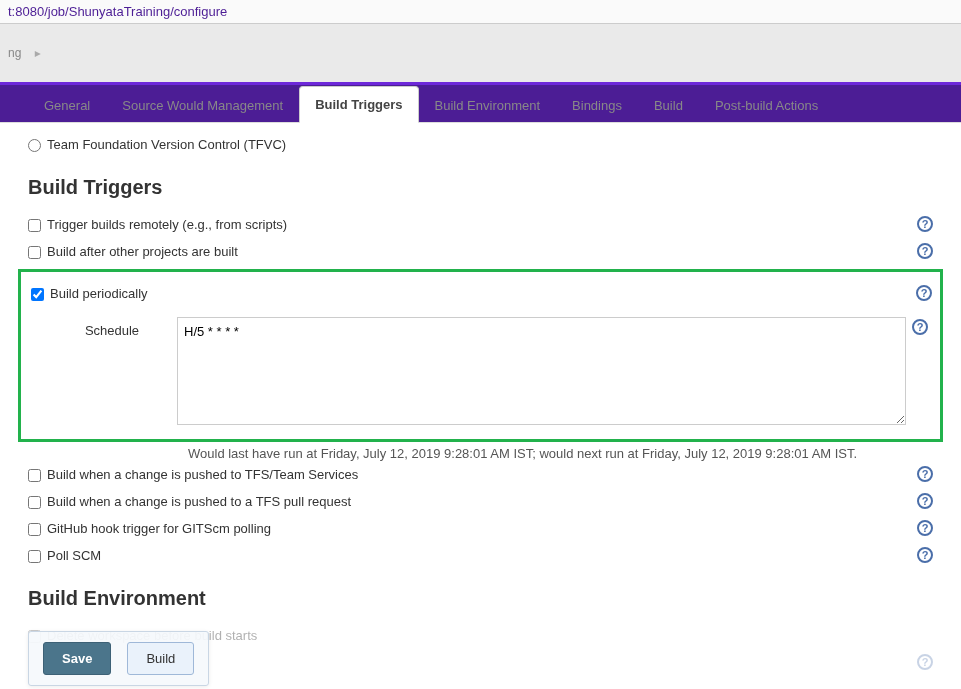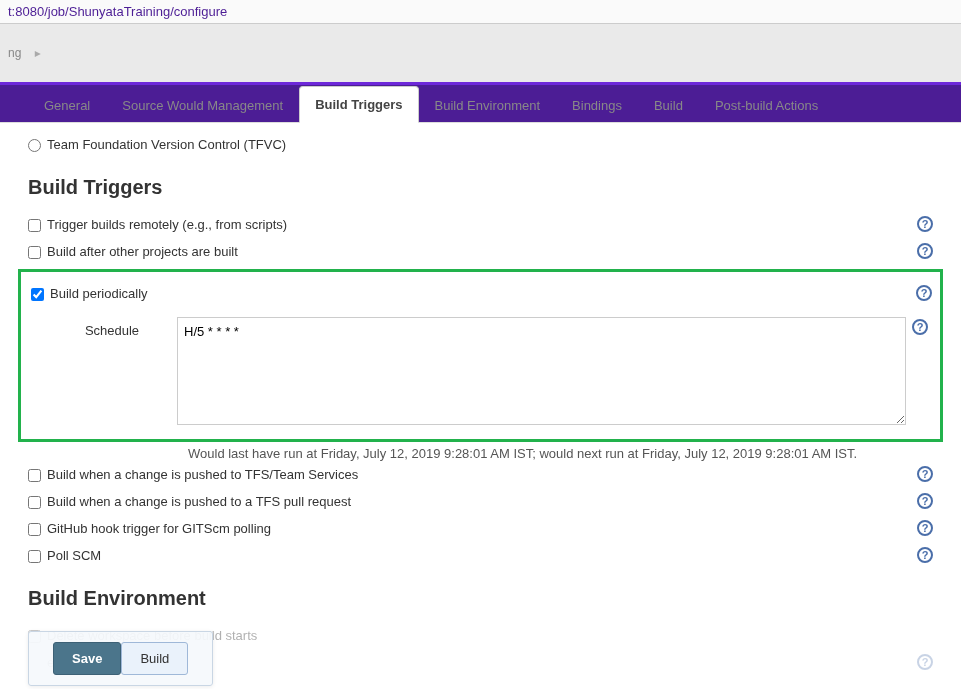--- a/index.html
+++ b/index.html
@@ -131,23 +131,24 @@
   }
   .env-faded {
     opacity: 0.55;
     position: relative;
   }
   .btn-bar {
     position: absolute;
     left: 28px;
     bottom: 10px;
     display: flex;
+    gap: 16px;
     border: 1px solid #c9d6e4;
     background: rgba(245,248,252,0.92);
-    padding: 10px 24px;
+    padding: 10px 14px;
     border-radius: 3px;
     box-shadow: 0 1px 4px rgba(0,0,0,0.08);
   }
   .btn {
     padding: 8px 18px;
     border-radius: 3px;
     font-size: 13px;
     cursor: pointer;
     border: 1px solid #5b7a99;
   }

